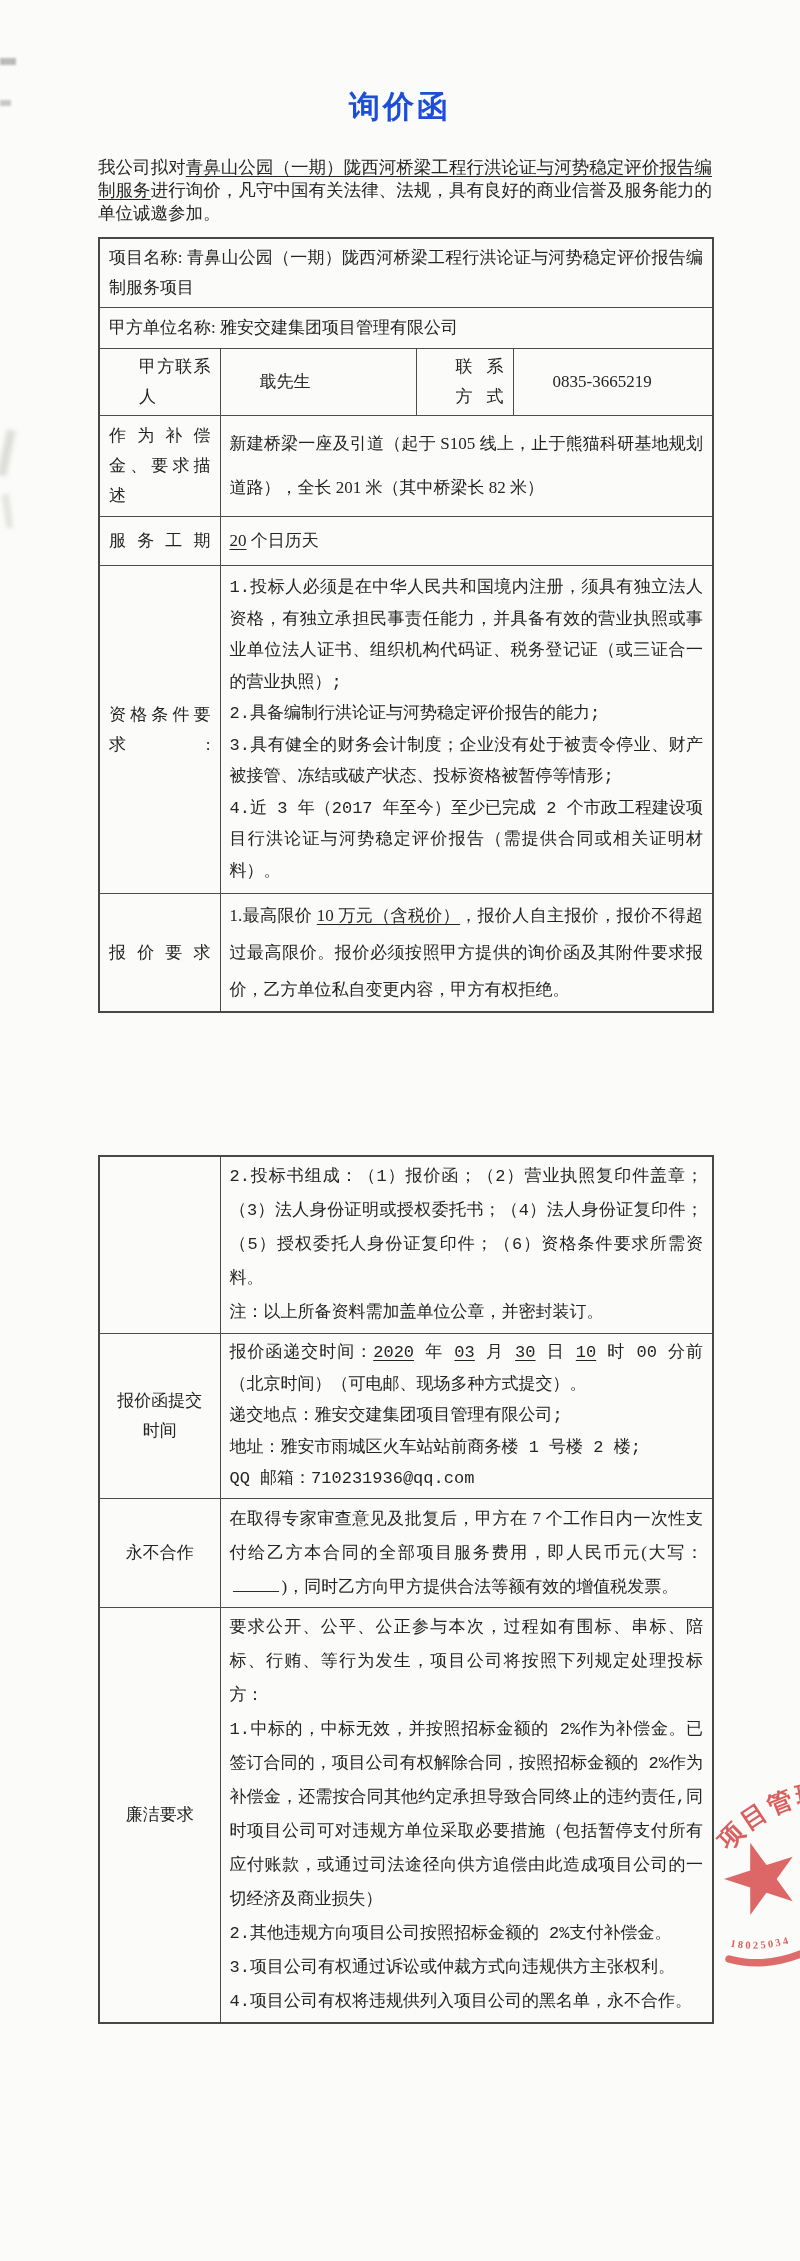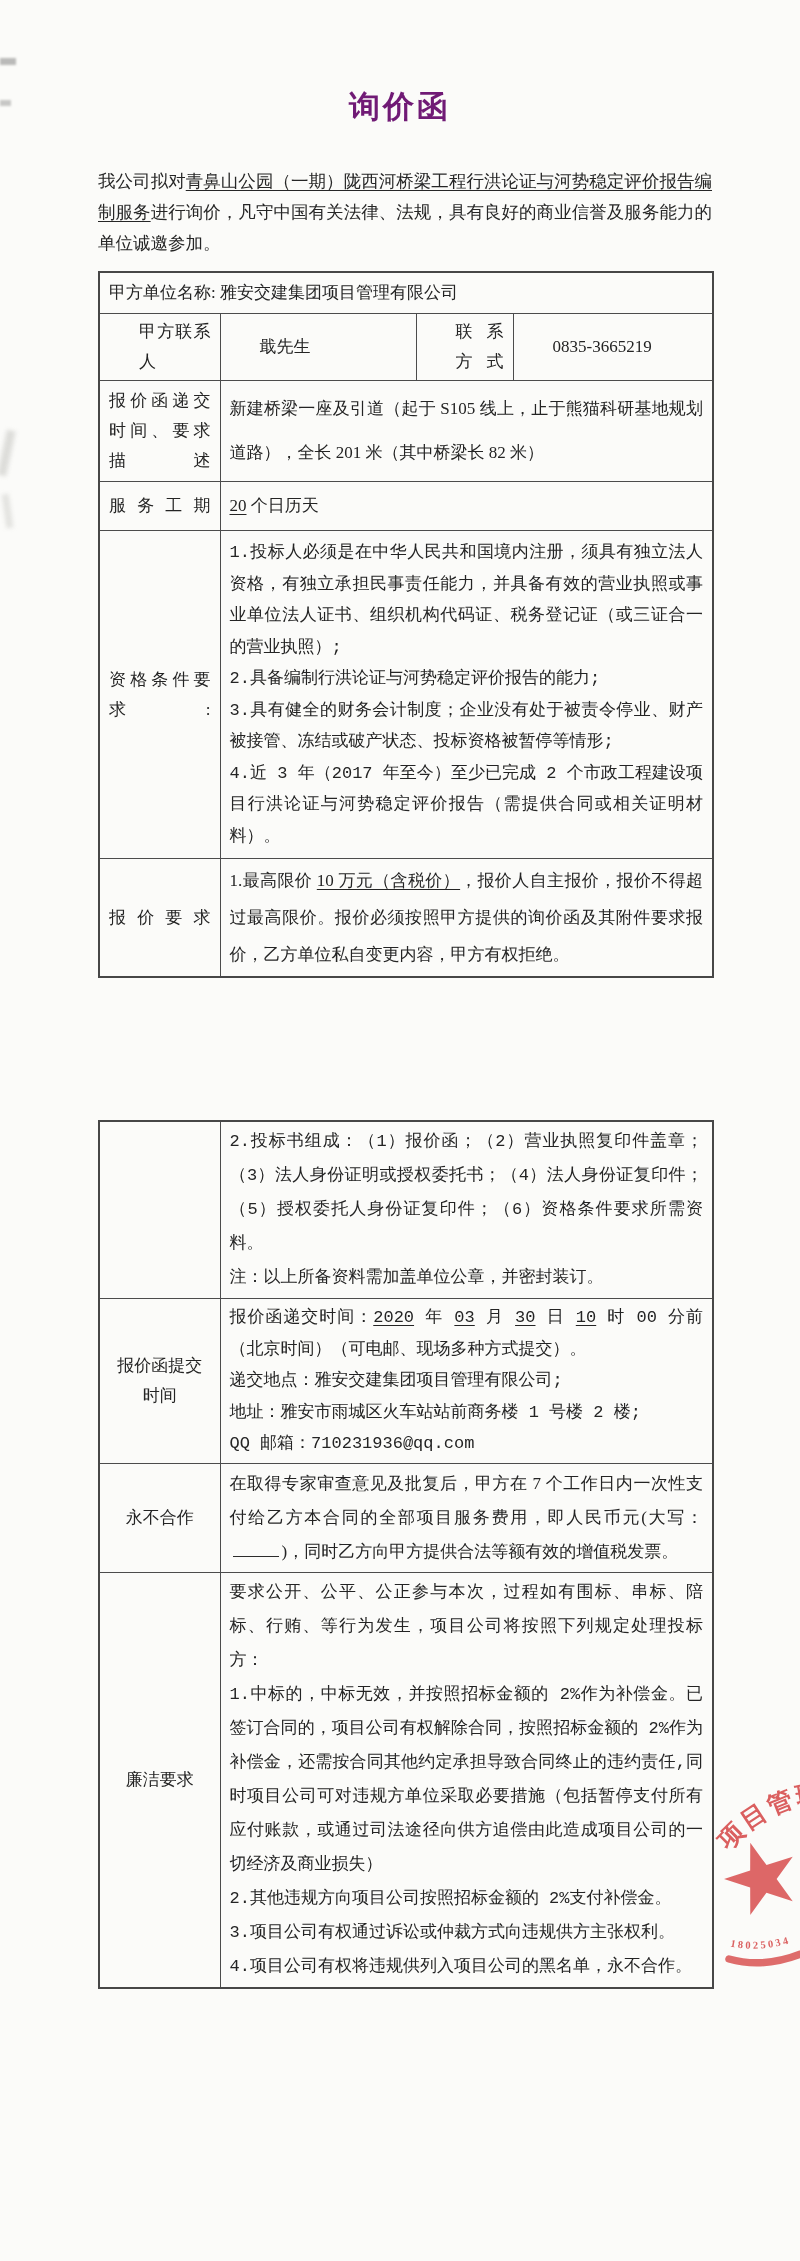--- a/index.html
+++ b/index.html
@@ -7,27 +7,27 @@
     width:800px;height:2261px;overflow:hidden;position:relative;
     background:#fbfbf9;
     font-family:"Liberation Serif","DejaVu Serif",serif;
     color:#262626;
   }
   .page{position:relative;width:800px;height:2261px;}
 
   
   .title{
     margin:0;padding-top:86px;text-align:center;
-    font-size:31px;font-weight:bold;letter-spacing:3px;color:#701a75;
+    font-size:31px;font-weight:bold;letter-spacing:3px;color:#1d4ed8;
   }
 
   
   .intro{
-    width:614px;margin:38px 0 12px 98px;
-    font-size:17.5px;line-height:31px;text-align:justify;
+    width:614px;margin:28px 0 12px 98px;
+    font-size:17.5px;line-height:23px;text-align:justify;
   }
   u{text-underline-offset:3px;text-decoration-thickness:1px;}
 
   
   .t{
     border-collapse:collapse;table-layout:fixed;
     margin-left:98px;width:614px;
     border:2px solid #474747;
   }
   .t td{
@@ -92,31 +92,34 @@
   <p class="intro"><span>我公司拟对</span><u>青鼻山公园（一期）陇西河桥梁工程行洪论证与河势稳定评价报告编制服务</u><span>进行询价，凡守中国有关法律、法规，具有良好的商业信誉及服务能力的单位诚邀参加。</span></p>
 
   <table class="t t1">
     <colgroup>
         <col class="c1">
         <col class="c2">
         <col class="c3">
         <col class="c4">
       </colgroup>
     <tbody>
+        <tr class="r-project">
+      <td colspan="4" class="content">项目名称: 青鼻山公园（一期）陇西河桥梁工程行洪论证与河势稳定评价报告编制服务项目</td>
+    </tr>
     <tr class="r-party">
       <td colspan="4" class="content">甲方单位名称: 雅安交建集团项目管理有限公司</td>
     </tr>
     <tr class="r-contact">
       <td class="label jl">甲方联系人</td>
       <td class="content">戢先生</td>
       <td class="label jl">联系方式</td>
       <td class="content">0835-3665219</td>
     </tr>
     <tr class="r-scope">
-      <td class="label jl">报价函递交时间、要求描述</td>
+      <td class="label jl">作为补偿金、要求描述</td>
       <td colspan="3" class="content">新建桥梁一座及引道（起于 S105 线上，止于熊猫科研基地规划道路），全长 201 米（其中桥梁长 82 米）</td>
     </tr>
     <tr class="r-duration">
       <td class="label jl">服务工期</td>
       <td colspan="3" class="content"><u>20</u><span> 个日历天</span></td>
     </tr>
     <tr class="r-qual">
       <td class="label jl">资格条件要求:</td>
       <td colspan="3" class="content">
         <p>1.投标人必须是在中华人民共和国境内注册，须具有独立法人资格，有独立承担民事责任能力，并具备有效的营业执照或事业单位法人证书、组织机构代码证、税务登记证（或三证合一的营业执照）;</p>

